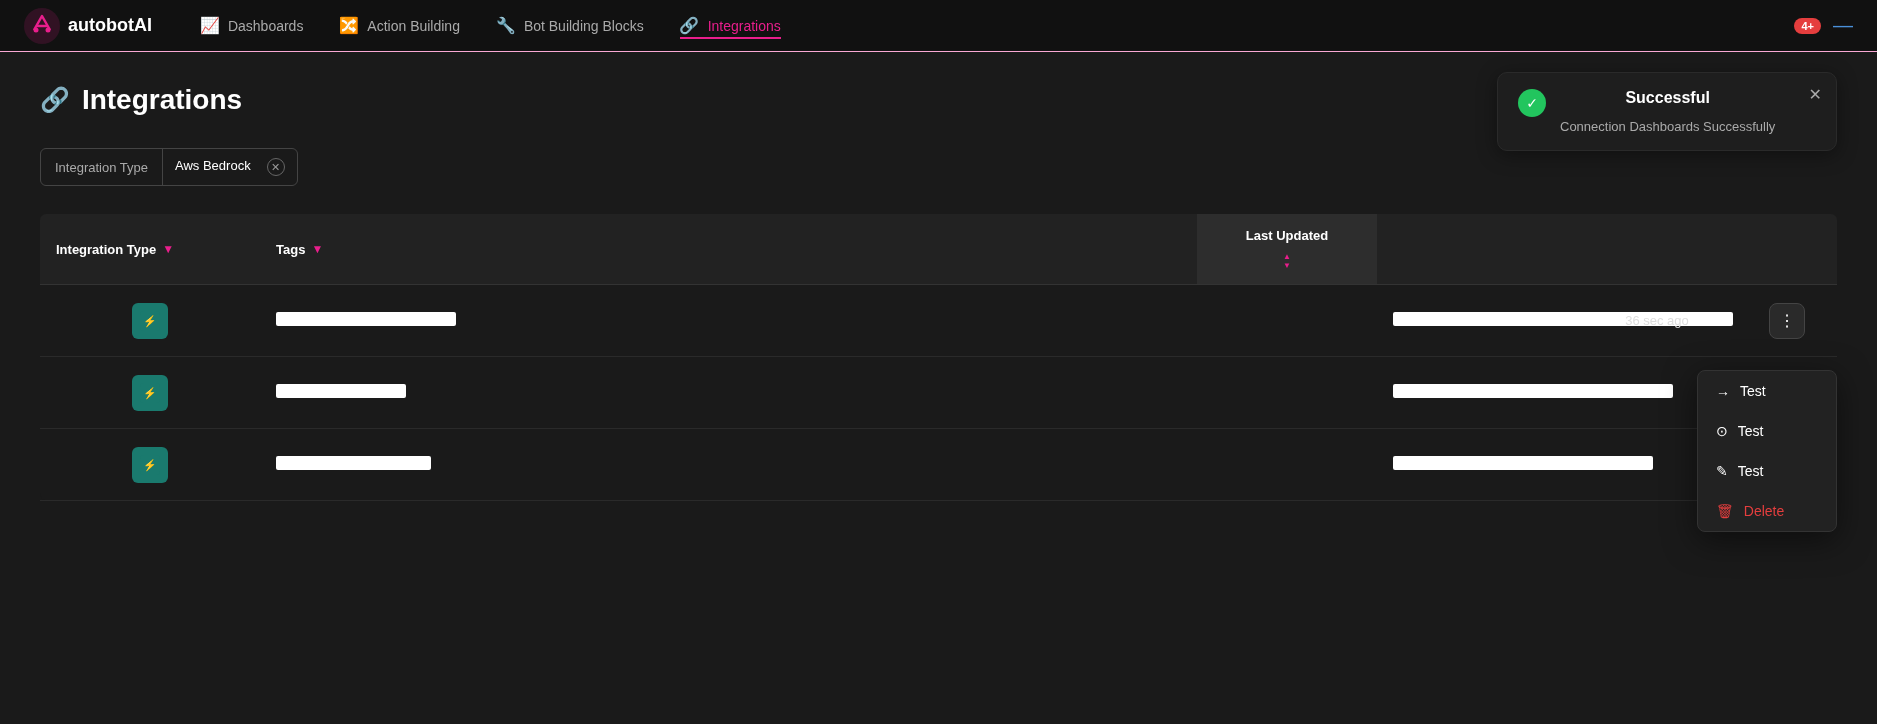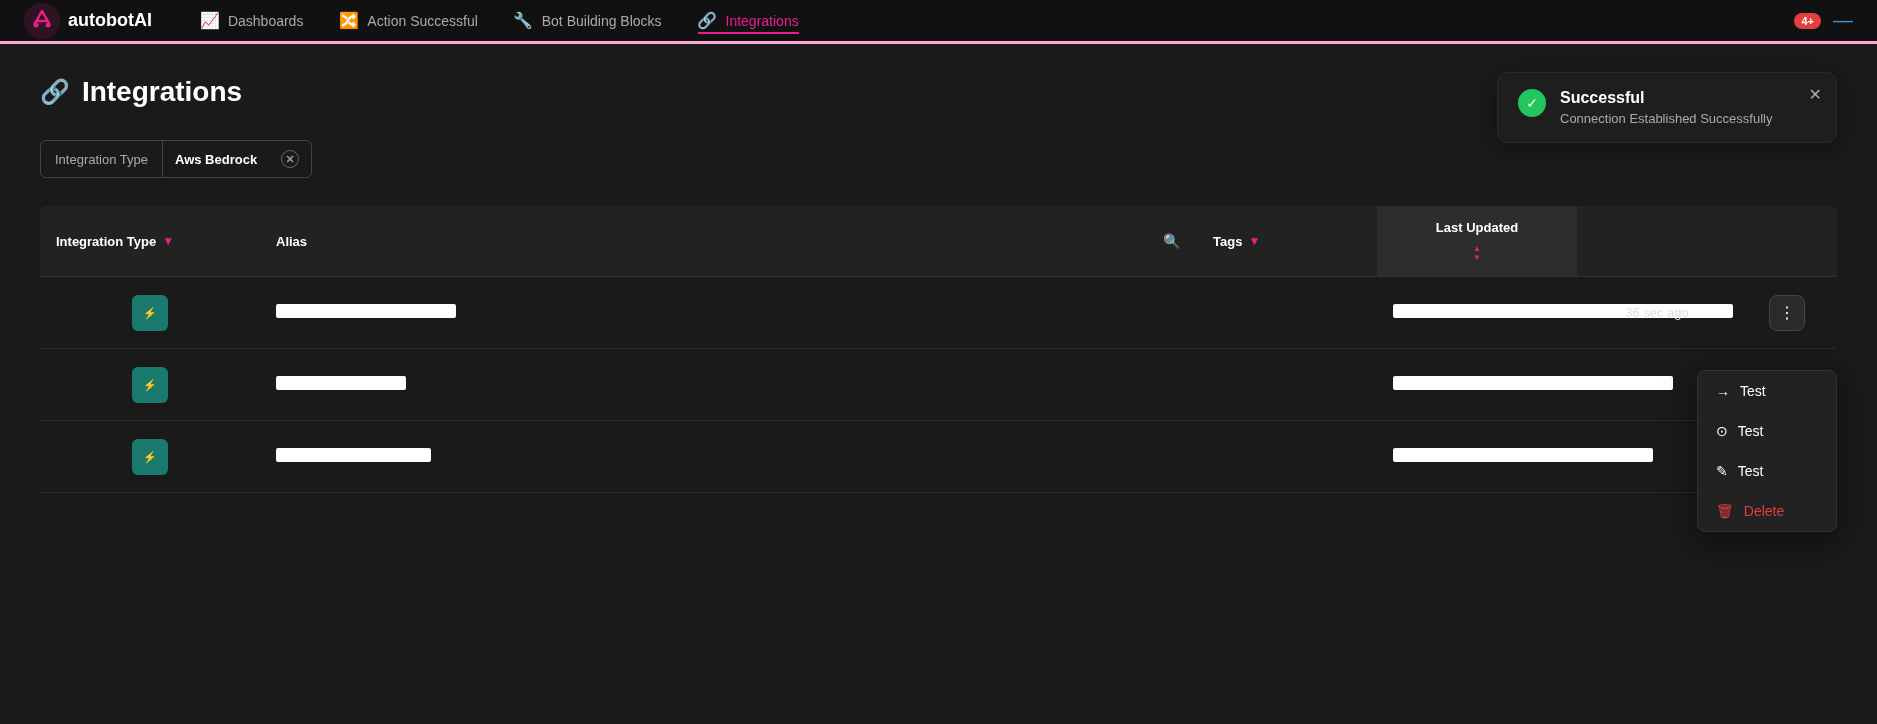--- a/index.html
+++ b/index.html
@@ -9,23 +9,23 @@
       font-family: -apple-system, BlinkMacSystemFont, 'Segoe UI', sans-serif;
       min-height: 724px;
       overflow: hidden;
     }
 
     
     .navbar {
       background: #111;
       display: flex;
       align-items: center;
-      height: 44px;
+      height: 52px;
       padding: 0 24px;
-      border-bottom: 3px solid #f9a8d4;
+      border-bottom: 1px solid #f9a8d4;
       position: relative;
       z-index: 10;
     }
     .logo {
       display: flex;
       align-items: center;
       gap: 8px;
       margin-right: 48px;
     }
     .logo-icon {
@@ -126,23 +126,22 @@
       height: 100%;
       display: flex;
       align-items: center;
     }
     .filter-value {
       padding: 0 12px;
       font-size: 13px;
       color: #fff;
       background: transparent;
       display: flex;
-      align-items: center;
-      gap: 24px;
-      font-weight: bold;
+      align-items: flex-start;
+      gap: 16px;
     }
     .filter-close {
       width: 18px;
       height: 18px;
       border-radius: 50%;
       border: 1px solid #666;
       display: flex;
       align-items: center;
       justify-content: center;
       font-size: 11px;
@@ -322,21 +321,22 @@
       align-items: center;
       justify-content: center;
       font-size: 14px;
       color: #fff;
       flex-shrink: 0;
     }
     .toast-content .toast-title {
       font-size: 16px;
       font-weight: 600;
       color: #fff;
-      margin-bottom: 4px;
+      margin-bottom: 12px;
+      text-align: center;
     }
     .toast-content .toast-msg {
       font-size: 13px;
       color: #aaa;
     }
   </style>
 </head>
 <body>
 
 <nav class="navbar">
@@ -351,21 +351,21 @@
     <span class="logo-text">autobotAI</span>
   </div>
 
   <div class="nav-links">
     <a class="nav-link">
       <span class="nav-icon">📈</span>
       <span>Dashboards</span>
     </a>
     <a class="nav-link">
       <span class="nav-icon">🔀</span>
-      <span>Action Successful</span>
+      <span>Action Building</span>
     </a>
     <a class="nav-link">
       <span class="nav-icon">🔧</span>
       <span>Bot Building Blocks</span>
     </a>
     <a class="nav-link active">
       <span class="nav-icon">🔗</span>
       <span>Integrations</span>
     </a>
   </div>
@@ -394,24 +394,20 @@
   </div>
 
   <div class="table-container">
 
     <div class="table-header">
       <div class="th">
         <span>Integration Type</span>
         <span class="filter-icon">▼</span>
       </div>
       <div class="th">
-        <span>Alias</span>
-        <span class="search-icon-th">🔍</span>
-      </div>
-      <div class="th">
         <span>Tags</span>
         <span class="filter-icon">▼</span>
       </div>
       <div class="th last-updated">
         <span>Last Updated</span>
         <div class="sort-icon">
           <span class="sort-arrow">▲</span>
           <span class="sort-arrow">▼</span>
         </div>
       </div>
@@ -500,15 +496,15 @@
     <span class="item-icon">🗑</span>
     <span>Delete</span>
   </div>
 </div>
 
 <div class="toast">
   <span class="toast-close">✕</span>
   <div class="toast-check">✓</div>
   <div class="toast-content">
     <div class="toast-title">Successful</div>
-    <div class="toast-msg">Connection Established Successfully</div>
+    <div class="toast-msg">Connection Dashboards Successfully</div>
   </div>
 </div>
 
 </body></html>

